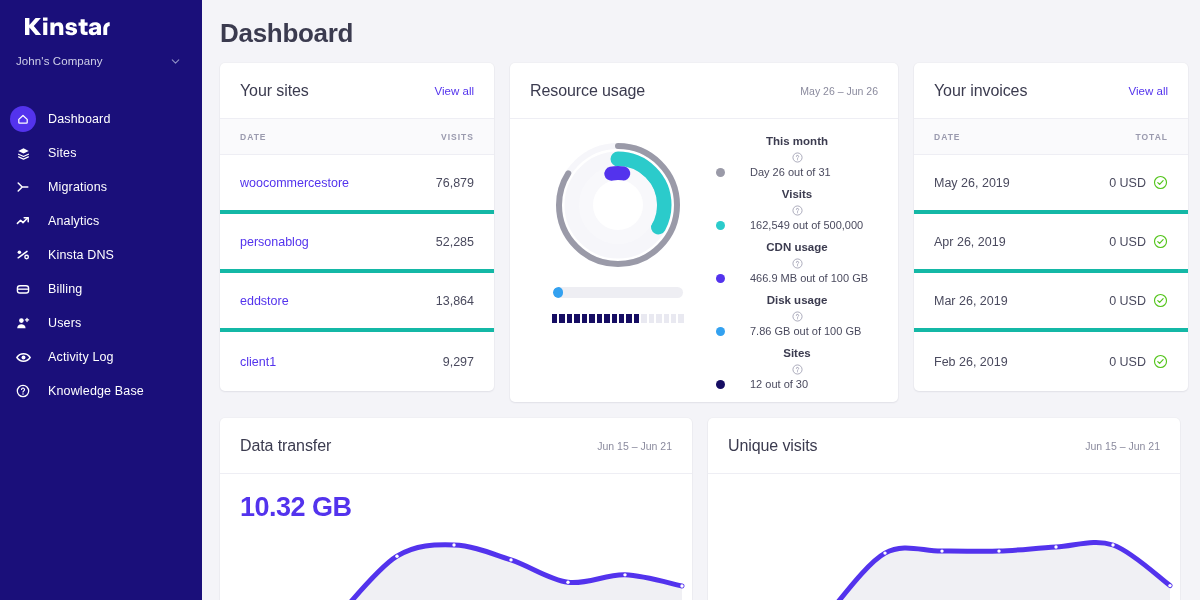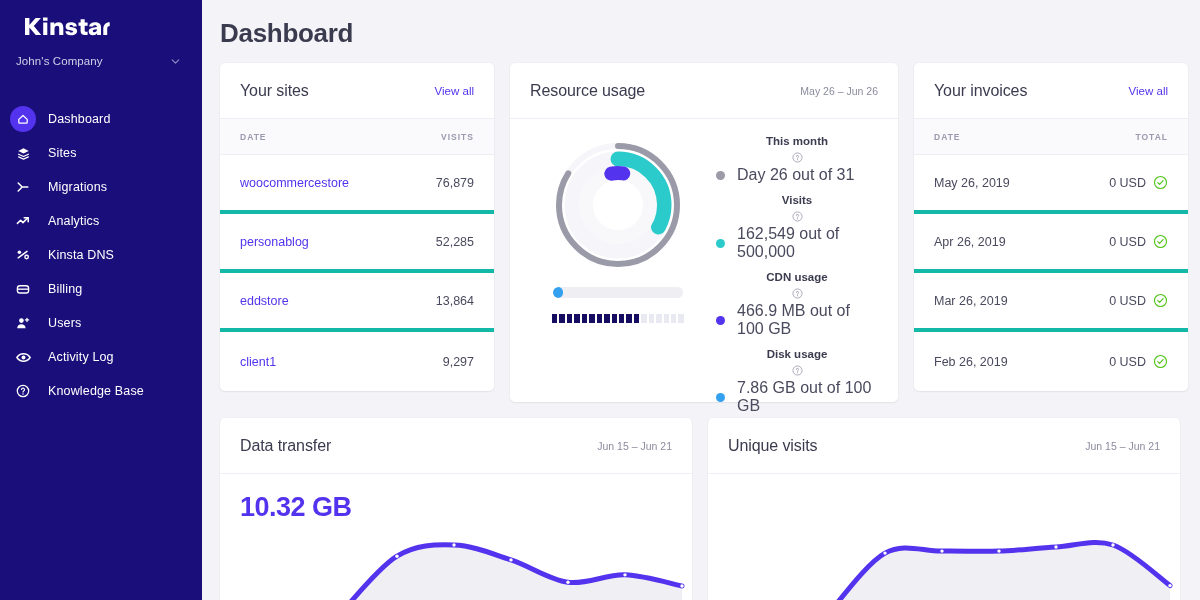--- a/index.html
+++ b/index.html
@@ -99,21 +99,21 @@
   .sq.on { background: #160d63; }
 
   .res-right { flex: 1; padding-left: 10px; padding-top: 2px; }
   .res-block { margin-bottom: 10px; }
   .res-block:last-child { margin-bottom: 0; }
   .res-lbl {
     display: flex; align-items: center; gap: 5px;
     font-size: 11.5px; font-weight: bold; color: #3b3b4f; margin-bottom: 3px; flex-direction: column;
   }
   .qmark { display: block; }
-  .res-val { display: flex; align-items: center; gap: 12px; font-size: 16px; color: #4a4a5e; }
+  .res-val { display: flex; align-items: center; gap: 25px; font-size: 11px; color: #4a4a5e; }
   .dot { width: 9px; height: 9px; border-radius: 50%; flex: 0 0 9px; }
 
   
   .row2 { display: flex; gap: 16px; padding: 16px 16px 0 18px; }
   .chart-card { width: 472px; height: 200px; overflow: hidden; position: relative; }
   .chart-big {
     font-size: 27px; font-weight: bold; color: #5333ed;
     padding: 18px 0 0 20px; letter-spacing: -.5px;
   }
   .spark { position: absolute; left: 0; bottom: 0; display: block; }

